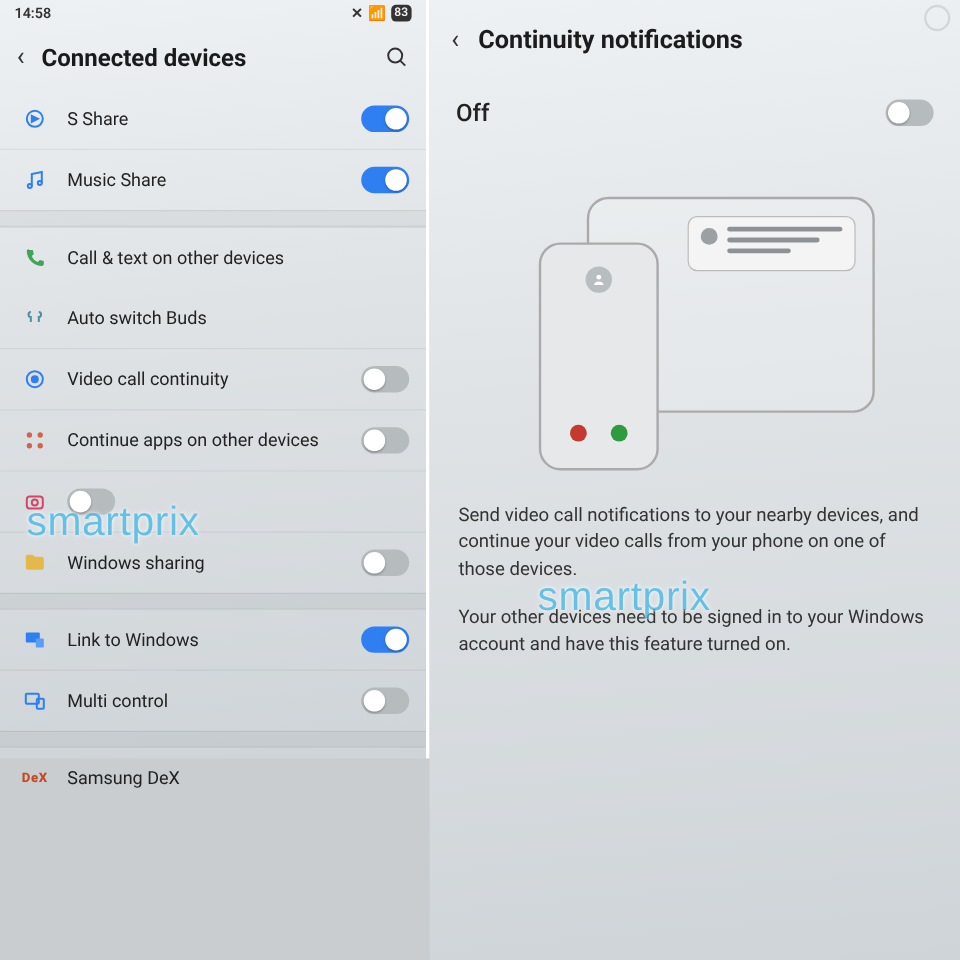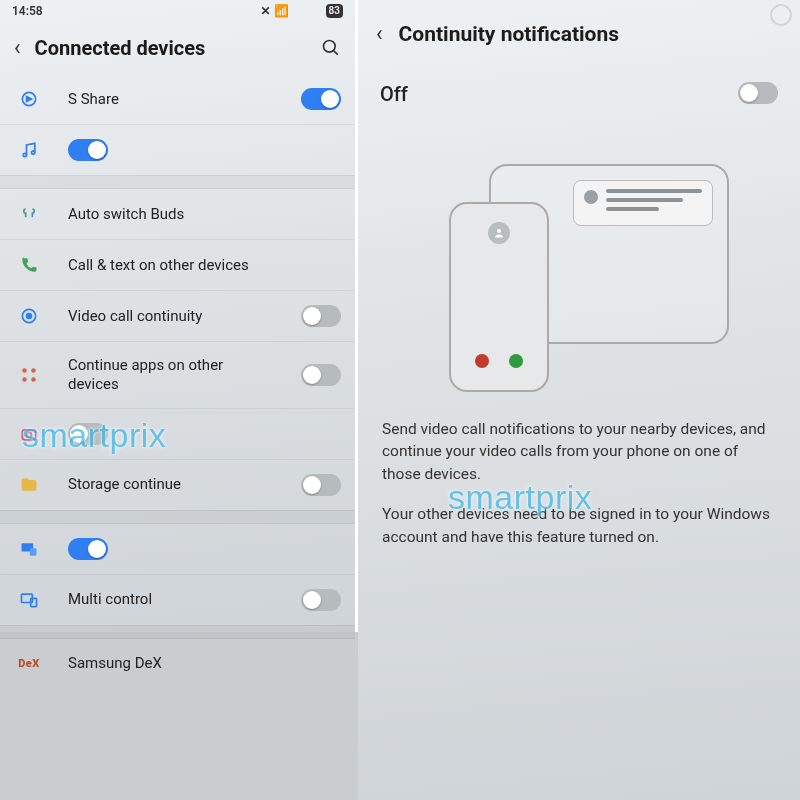--- a/index.html
+++ b/index.html
@@ -4,41 +4,41 @@
 <style>
   * { box-sizing: border-box; margin: 0; padding: 0; }
   html, body { width: 800px; height: 800px; overflow: hidden; font-family: -apple-system, "Segoe UI", Roboto, sans-serif; }
   body { display: flex; background: #c9cdd0; }
   .panel { position: relative; background: linear-gradient(175deg,#eef1f3 0%,#dfe3e6 40%,#cfd4d8 100%); }
   .panel.left { width: 358px; height: 632px; border-right: 3px solid #fff; }
   .panel.right { width: 442px; height: 800px; }
   
   .statusbar { display:flex; align-items:center; justify-content:space-between; padding:4px 12px 2px; font-size:12px; color:#333; font-weight:600;}
   .statusbar .icons { display:flex; align-items:center; gap:4px; }
-  .statusbar .batt { background:#333;color:#eee;border-radius:4px;padding:0 3px;font-size:10px;line-height:14px;margin-left:32px;}
+  .statusbar .batt { background:#333;color:#eee;border-radius:4px;padding:0 3px;font-size:10px;line-height:14px;}
   
   .header { display:flex; align-items:center; padding:16px 14px 14px; gap:14px; }
   .header .title { font-size:20px; font-weight:700; color:#1a1a1a; flex:1; }
   .chev { font-size:22px; color:#333; line-height:1; }
   .search { font-size:20px; color:#333; }
   
-  .item { display:flex; align-items:center; padding:14px 14px 14px 18px; gap:28px; border-top:1px solid rgba(0,0,0,.06);}
+  .item { display:flex; align-items:center; padding:14px 14px 14px 18px; gap:16px; border-top:1px solid rgba(0,0,0,.06);}
   .item.nosep { border-top:none; }
   .item .icon { width:22px; height:22px; display:flex; align-items:center; justify-content:center; }
   .item .label { flex:1; font-size:15px; color:#222; line-height:1.25; }
   .gap { height:14px; background:rgba(0,0,0,.04); border-top:1px solid rgba(0,0,0,.06); border-bottom:1px solid rgba(0,0,0,.06);}
   
   .toggle { width:40px; height:22px; border-radius:11px; position:relative; }
   .toggle::after{content:"";position:absolute;width:18px;height:18px;border-radius:50%;top:2px;background:#fff;box-shadow:0 1px 2px rgba(0,0,0,.3);}
   .toggle.on{background:#2f7ff3;} .toggle.on::after{right:2px;}
   .toggle.off{background:#b6bbbe;} .toggle.off::after{left:2px;}
   
   .rheader{display:flex;align-items:center;gap:16px;padding:22px 18px 18px;}
   .rheader .title{font-size:21px;font-weight:700;color:#1c1c1c;}
-  .offrow{display:flex;align-items:flex-start;justify-content:space-between;padding:18px 22px 24px;}
+  .offrow{display:flex;align-items:center;justify-content:space-between;padding:18px 22px 24px;}
   .offrow .off{font-size:20px;color:#222;font-weight:500;}
   .illus{display:flex;justify-content:center;padding:34px 0 10px;}
   .illus-box{position:relative;width:300px;height:230px;}
   .tablet{position:absolute;right:0;top:0;width:240px;height:180px;border:2px solid #aaa;border-radius:18px;background:rgba(255,255,255,.18);}
   .notif{position:absolute;top:14px;right:14px;width:140px;height:46px;border-radius:8px;background:#f4f4f4;border:1px solid #bbb;padding:8px 10px;display:flex;gap:8px;align-items:flex-start;}
   .notif .dot{width:14px;height:14px;border-radius:50%;background:#9aa0a4;margin-top:1px;}
   .notif .lines{flex:1;display:flex;flex-direction:column;gap:5px;}
   .notif .lines span{height:4px;border-radius:2px;background:#8d9296;}
   .notif .lines span:nth-child(1){width:100%;} .notif .lines span:nth-child(2){width:80%;} .notif .lines span:nth-child(3){width:55%;}
   .phone{position:absolute;left:20px;top:38px;width:100px;height:190px;border:2px solid #aaa;border-radius:18px;background:#e6e8ea;display:flex;flex-direction:column;align-items:center;justify-content:space-between;padding:18px 0 22px;}
@@ -91,41 +91,42 @@
     <span class="toggle on"></span>
   </div>
   <div class="item">
     <span class="icon">
         <svg width="20" height="20" viewBox="0 0 24 24" fill="none" stroke="#2f7ff3" stroke-width="2">
           <path d="M9 18V6l10-2v11"></path>
           <circle cx="7" cy="18" r="2"></circle>
           <circle cx="17" cy="15" r="2"></circle>
         </svg>
       </span>
+    <span class="label">Music Share</span>
     <span class="toggle on"></span>
   </div>
 
   <div class="gap"></div>
 
+  <div class="item">
+    <span class="icon">
+        <svg width="20" height="20" viewBox="0 0 24 24" fill="#3fa557">
+          <path d="M6 3c-1 0-2 1-2 2 0 8 7 15 15 15 1 0 2-1 2-2v-3l-4-1-2 2c-3-1-5-3-6-6l2-2-1-4H6z"></path>
+        </svg>
+      </span>
+    <span class="label">Call &amp; text on other devices</span>
+  </div>
   <div class="item nosep">
     <span class="icon">
         <svg width="20" height="20" viewBox="0 0 24 24" fill="none" stroke="#4a8fa8" stroke-width="2">
           <path d="M8 6c-3 0-3 5 0 5v5"></path>
           <path d="M16 6c3 0 3 5 0 5v5"></path>
         </svg>
       </span>
     <span class="label">Auto switch Buds</span>
-  </div>
-  <div class="item">
-    <span class="icon">
-        <svg width="20" height="20" viewBox="0 0 24 24" fill="#3fa557">
-          <path d="M6 3c-1 0-2 1-2 2 0 8 7 15 15 15 1 0 2-1 2-2v-3l-4-1-2 2c-3-1-5-3-6-6l2-2-1-4H6z"></path>
-        </svg>
-      </span>
-    <span class="label">Call &amp; text on other devices</span>
   </div>
   <div class="item">
     <span class="icon">
         <svg width="20" height="20" viewBox="0 0 24 24" fill="none" stroke="#2f7ff3" stroke-width="2">
           <circle cx="12" cy="12" r="8"></circle>
           <circle cx="12" cy="12" r="3" fill="#2f7ff3"></circle>
         </svg>
       </span>
     <span class="label">Video call continuity</span>
     <span class="toggle off"></span>
@@ -150,33 +151,34 @@
         </svg>
       </span>
     <span class="toggle off"></span>
   </div>
   <div class="item">
     <span class="icon">
         <svg width="20" height="20" viewBox="0 0 24 24" fill="#e6b84a">
           <path d="M3 6c0-1 1-2 2-2h5l2 2h7c1 0 2 1 2 2v9c0 1-1 2-2 2H5c-1 0-2-1-2-2V6z"></path>
         </svg>
       </span>
-    <span class="label">Storage continue</span>
+    <span class="label">Windows sharing</span>
     <span class="toggle off"></span>
   </div>
 
   <div class="gap"></div>
 
   <div class="item nosep">
     <span class="icon">
         <svg width="20" height="20" viewBox="0 0 24 24" fill="#2f7ff3">
           <rect x="3" y="5" width="14" height="10" rx="1"></rect>
           <rect x="13" y="11" width="8" height="9" rx="1" fill="#5a9ef7"></rect>
         </svg>
       </span>
+    <span class="label">Link to Windows</span>
     <span class="toggle on"></span>
   </div>
   <div class="item">
     <span class="icon">
         <svg width="20" height="20" viewBox="0 0 24 24" fill="none" stroke="#2f7ff3" stroke-width="2">
           <rect x="3" y="5" width="13" height="10" rx="1"></rect>
           <rect x="14" y="10" width="7" height="10" rx="1"></rect>
         </svg>
       </span>
     <span class="label">Multi control</span>

